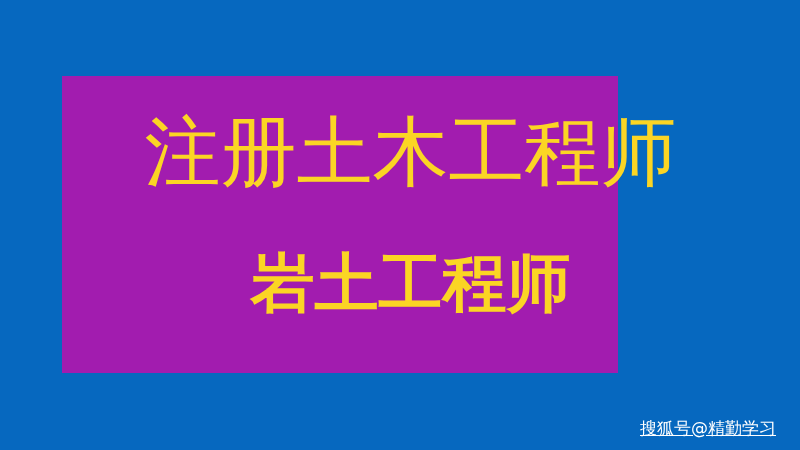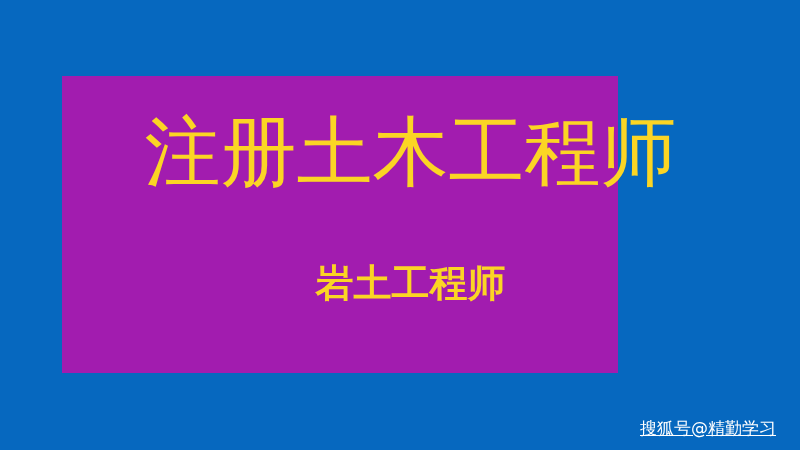--- a/index.html
+++ b/index.html
@@ -46,21 +46,21 @@
     font-family: "DejaVu Sans", "Liberation Sans", sans-serif;
   }
 
   #subtitle {
     position: absolute;
     left: 0;
     top: 178px;
     width: 697px;
     text-align: center;
     color: #fbd524;
-    font-size: 38px;
+    font-size: 64px;
     line-height: 58px;
     font-weight: 700;
     letter-spacing: 0px;
     white-space: nowrap;
     font-family: "DejaVu Sans", "Liberation Sans", sans-serif;
   }
 
   #watermark {
     position: absolute;
     right: 24px;

